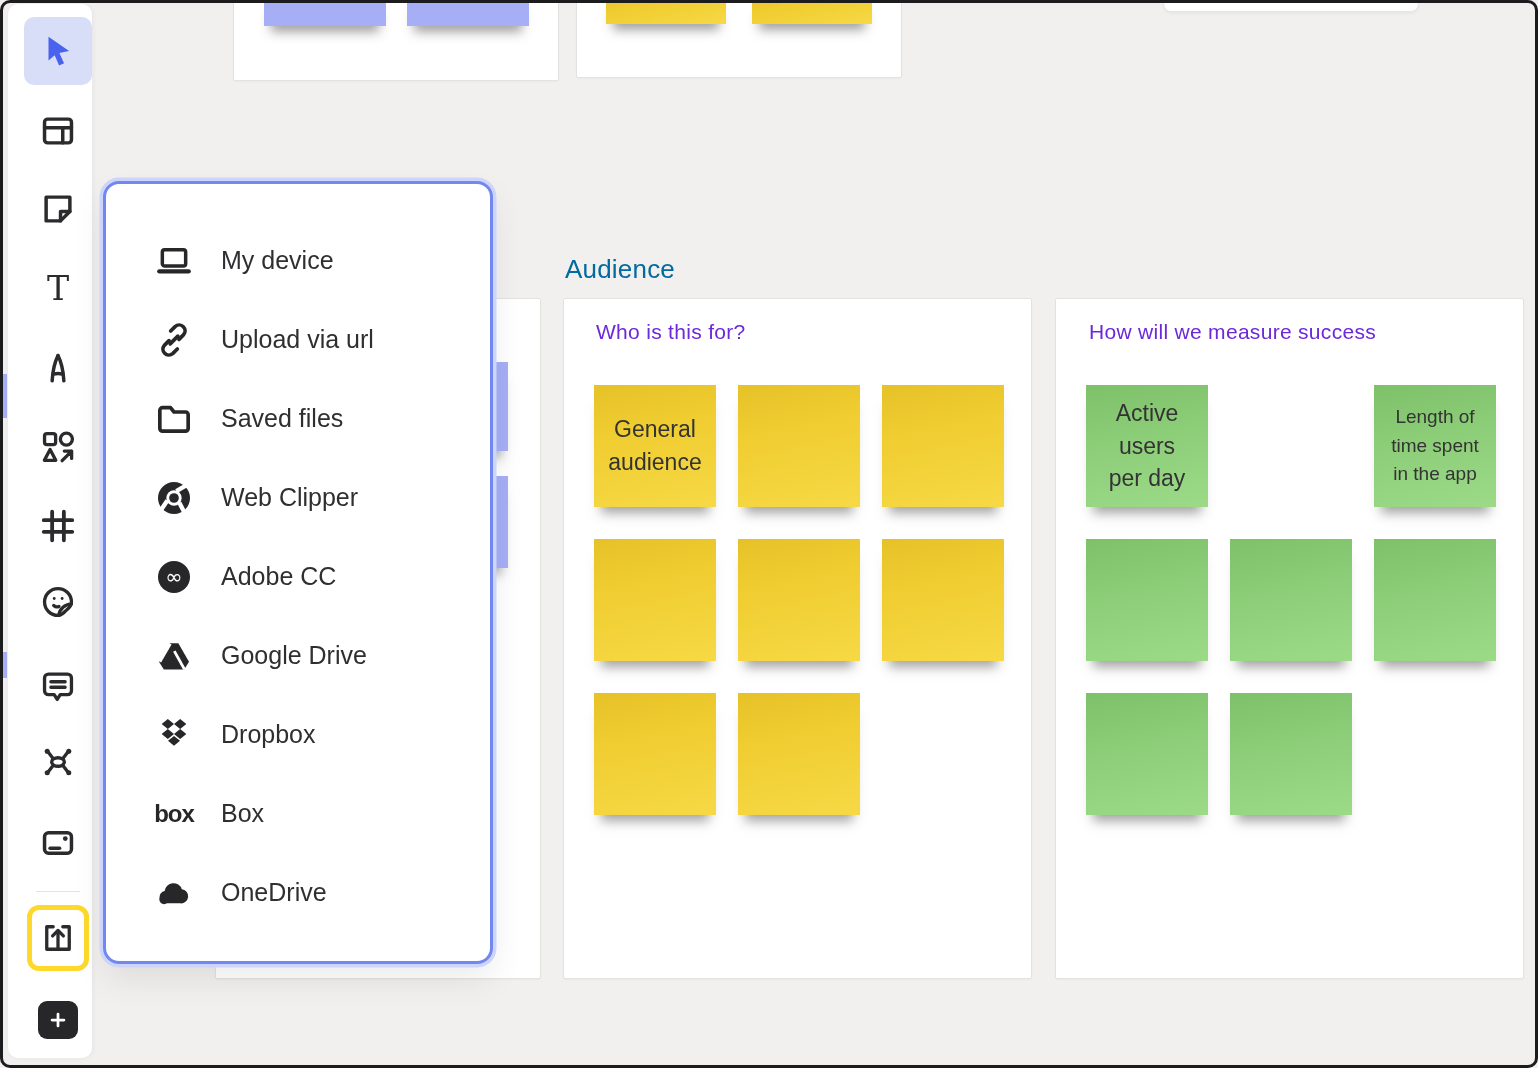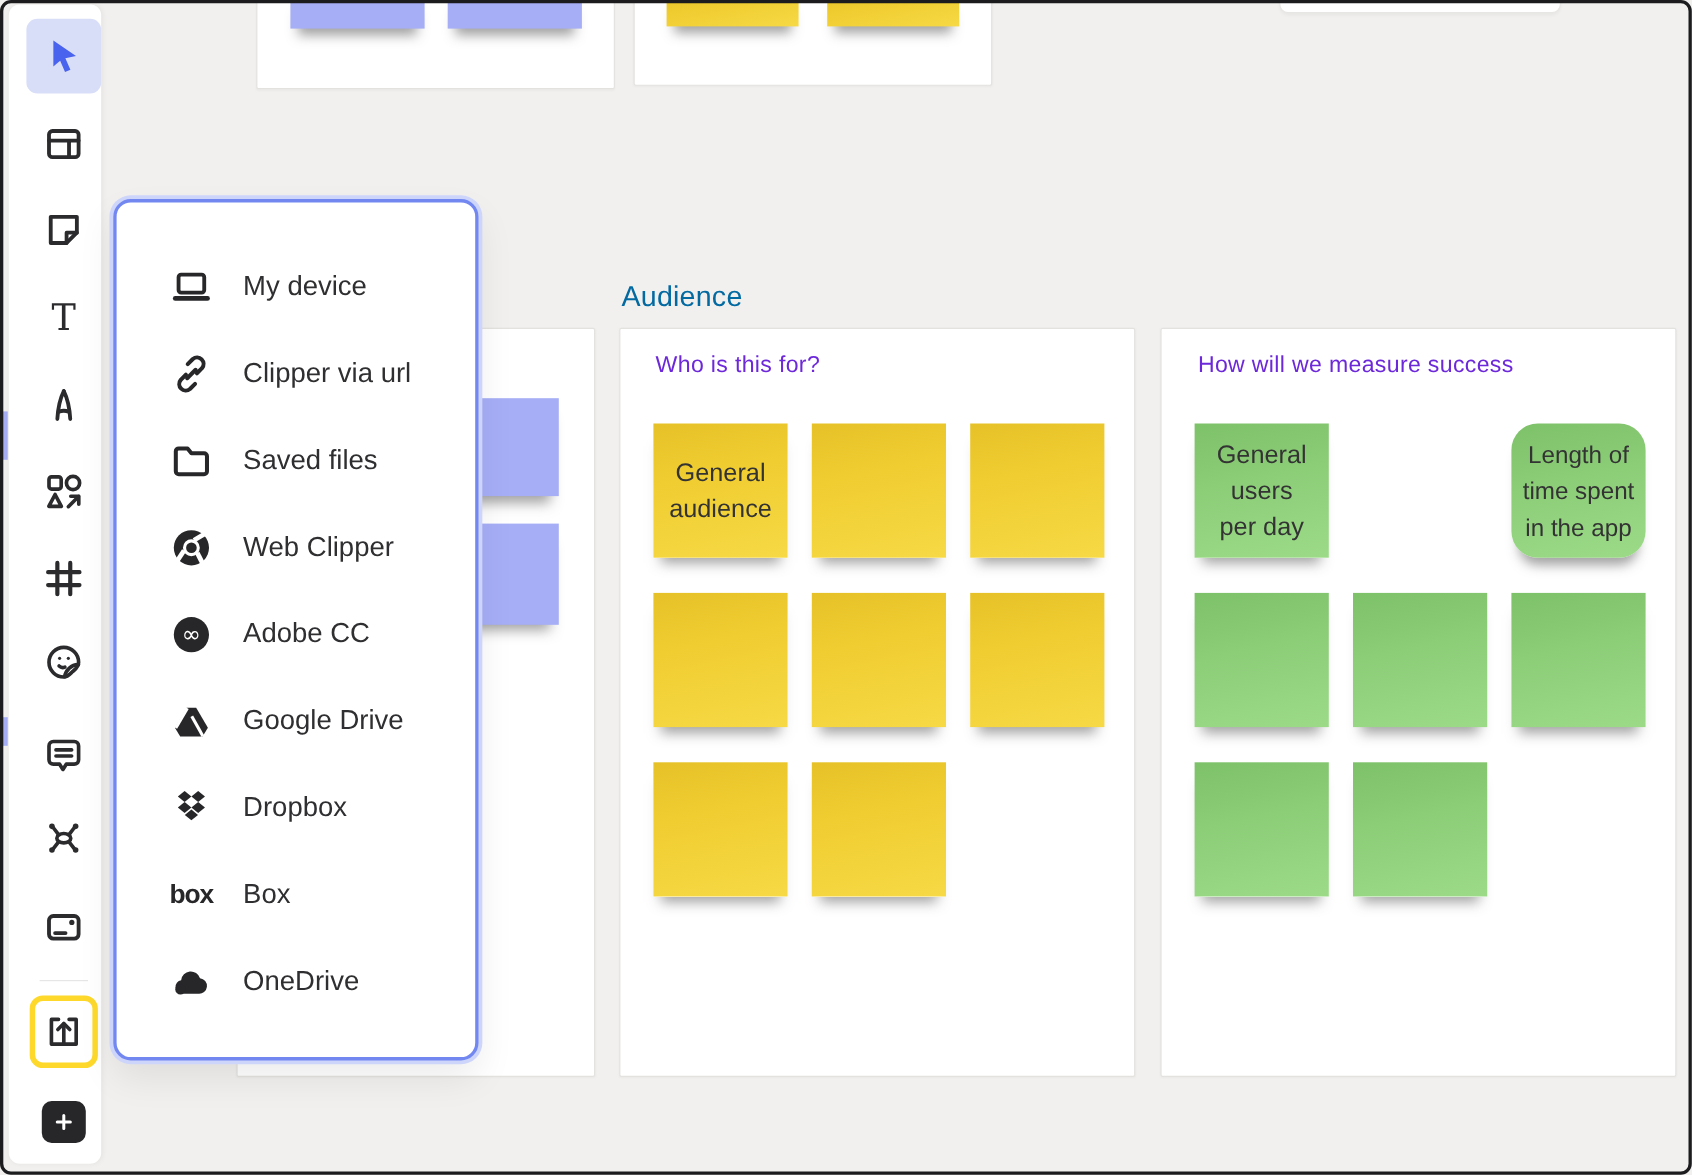--- a/index.html
+++ b/index.html
@@ -25,21 +25,21 @@
   }
   .sticky{
     position:absolute;width:122px;height:122px;
     display:flex;align-items:center;justify-content:center;text-align:center;
     font-size:23px;line-height:1.42;color:#333;
     box-shadow:0 13px 11px -7px rgba(70,70,70,.5);
   }
   .sticky.yellow{background:linear-gradient(168deg,#e6c228 0%,#f0cd31 38%,#f6d945 100%);}
   .sticky.green{background:linear-gradient(168deg,#7dc169 0%,#8ccd78 42%,#9cda88 100%);}
   .sticky.purple{background:#a6aef6;}
-  .sticky.small-text{font-size:22px;line-height:1.5;border-radius:24px;}
+  .sticky.small-text{font-size:19px;line-height:1.5;}
   .sticky.pad16{padding:0 16px;box-sizing:border-box;}
   .sticky.pad8{padding:0 8px;box-sizing:border-box;}
 
   
   .toolbar{
     position:absolute;left:8px;top:4px;width:84px;height:1054px;background:#fff;
     border-radius:10px;box-shadow:1px 0 5px rgba(0,0,0,.05);z-index:10;
   }
   .tool{
     position:absolute;left:28px;width:44px;height:44px;
@@ -55,21 +55,21 @@
     background:#fff;border:5px solid #fed92c;border-radius:12px;
     display:flex;align-items:center;justify-content:center;cursor:pointer;
   }
   .add-btn{
     position:absolute;left:30px;top:997px;width:40px;height:38px;background:#27272a;
     border-radius:9px;display:flex;align-items:center;justify-content:center;cursor:pointer;
   }
 
   
   .upload-menu{
-    position:absolute;left:103px;top:181px;width:332px;height:783px;background:#fff;
+    position:absolute;left:103px;top:181px;width:390px;height:783px;background:#fff;
     border:3px solid #7387f1;border-radius:16px;box-sizing:border-box;
     box-shadow:0 0 0 3.5px #cdd5fb,0 16px 34px rgba(0,0,0,.08);
     z-index:20;padding-top:37px;
   }
   .menu-item{
     height:79px;display:flex;align-items:center;cursor:pointer;
   }
   .menu-item .mi-icon{margin-left:47px;width:42px;height:42px;display:flex;align-items:center;justify-content:center;}
   .menu-item .mi-label{margin-left:26px;font-size:25px;color:#2f2f31;}
 
@@ -117,21 +117,21 @@
     <div class="sticky yellow" style="left:30px;top:240px;"></div>
     <div class="sticky yellow" style="left:174px;top:240px;"></div>
     <div class="sticky yellow" style="left:318px;top:240px;"></div>
     <div class="sticky yellow" style="left:30px;top:394px;"></div>
     <div class="sticky yellow" style="left:174px;top:394px;"></div>
   </div>
 
   <div class="section-label" style="left:1057px;top:254px;margin-top:48px;">KPIs</div>
   <div class="card" style="left:1055px;top:298px;width:467px;height:679px;">
     <div class="card-title" style="left:33px;top:21px;">How will we measure success</div>
-    <div class="sticky green pad16" style="left:30px;top:86px;">General users per day</div>
+    <div class="sticky green pad16" style="left:30px;top:86px;">Active users per day</div>
     <div class="sticky green small-text pad8" style="left:318px;top:86px;">Length of time spent in the app</div>
     <div class="sticky green" style="left:30px;top:240px;"></div>
     <div class="sticky green" style="left:174px;top:240px;"></div>
     <div class="sticky green" style="left:318px;top:240px;"></div>
     <div class="sticky green" style="left:30px;top:394px;"></div>
     <div class="sticky green" style="left:174px;top:394px;"></div>
   </div>
 </div>
 
 <div class="toolbar">
@@ -278,21 +278,21 @@
   </div>
 
   <div class="menu-item">
     <span class="mi-icon">
       <svg width="40" height="40" viewBox="0 0 24 24" fill="none" stroke="#27272a" stroke-width="2.2" stroke-linecap="round" stroke-linejoin="round">
         <path d="M9 12.4 l-2.8 2.8 a3.55 3.55 0 0 0 5 5 l2.8-2.8"></path>
         <path d="M15 11.6 l2.8-2.8 a3.55 3.55 0 0 0 -5-5 l-2.8 2.8"></path>
         <path d="M9.7 14.3 L14.3 9.7"></path>
       </svg>
     </span>
-    <span class="mi-label">Clipper via url</span>
+    <span class="mi-label">Upload via url</span>
   </div>
 
   <div class="menu-item">
     <span class="mi-icon">
       <svg width="40" height="40" viewBox="0 0 24 24" fill="none" stroke="#27272a" stroke-width="2.2" stroke-linecap="round" stroke-linejoin="round">
         <path d="M3.5 6.8 a1.6 1.6 0 0 1 1.6-1.6 h4.8 l2.1 2.6 h6.9 a1.6 1.6 0 0 1 1.6 1.6 v8.3 a1.6 1.6 0 0 1 -1.6 1.6 H5.1 a1.6 1.6 0 0 1 -1.6-1.6 Z"></path>
       </svg>
     </span>
     <span class="mi-label">Saved files</span>
   </div>

